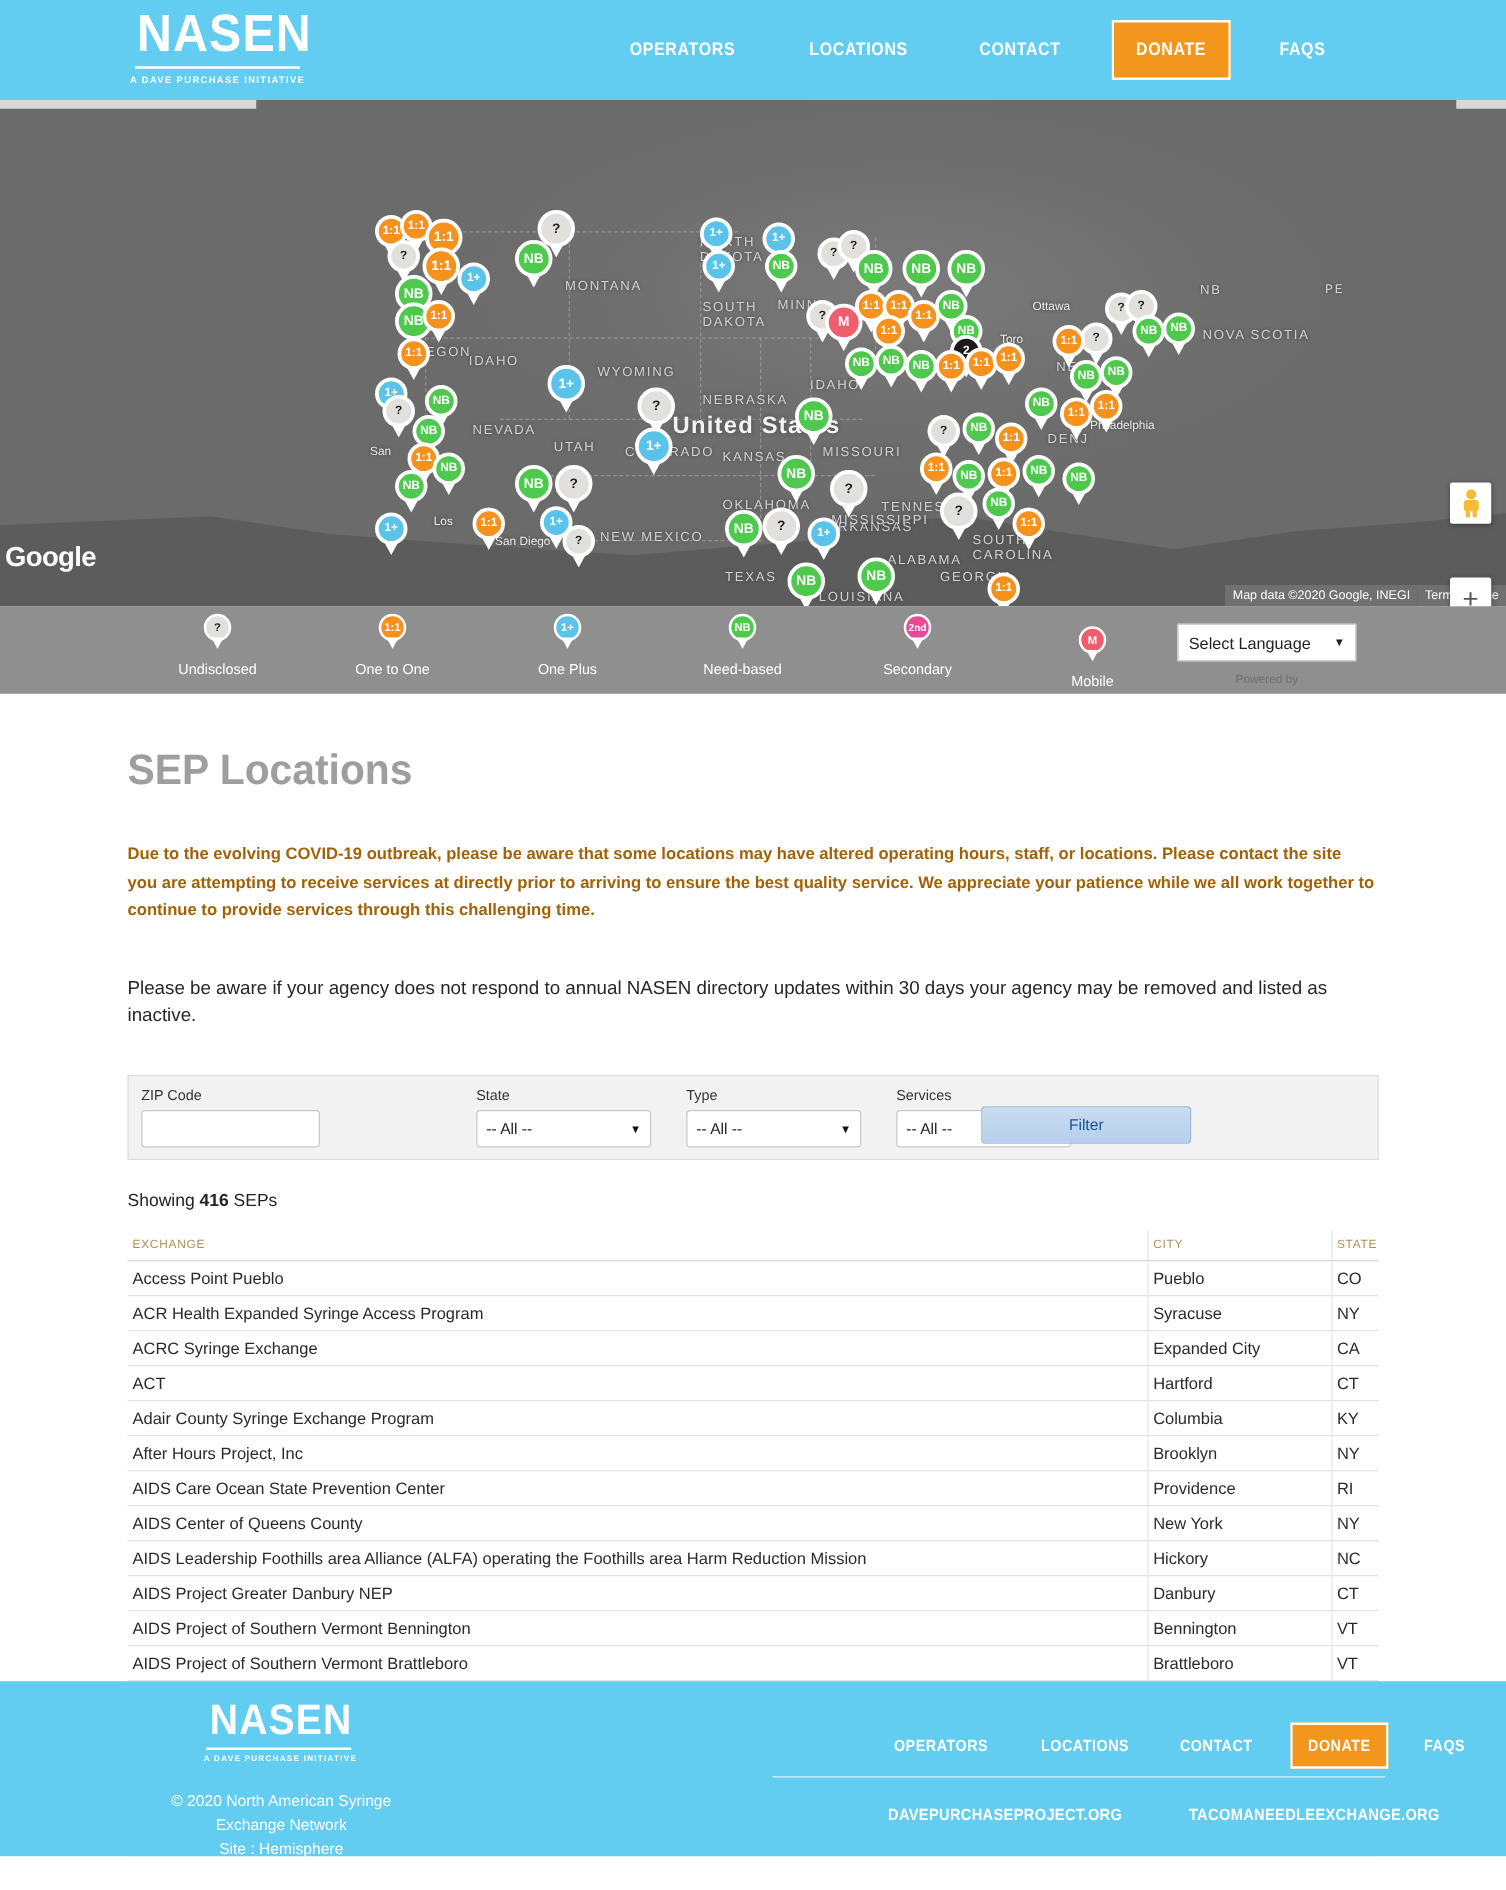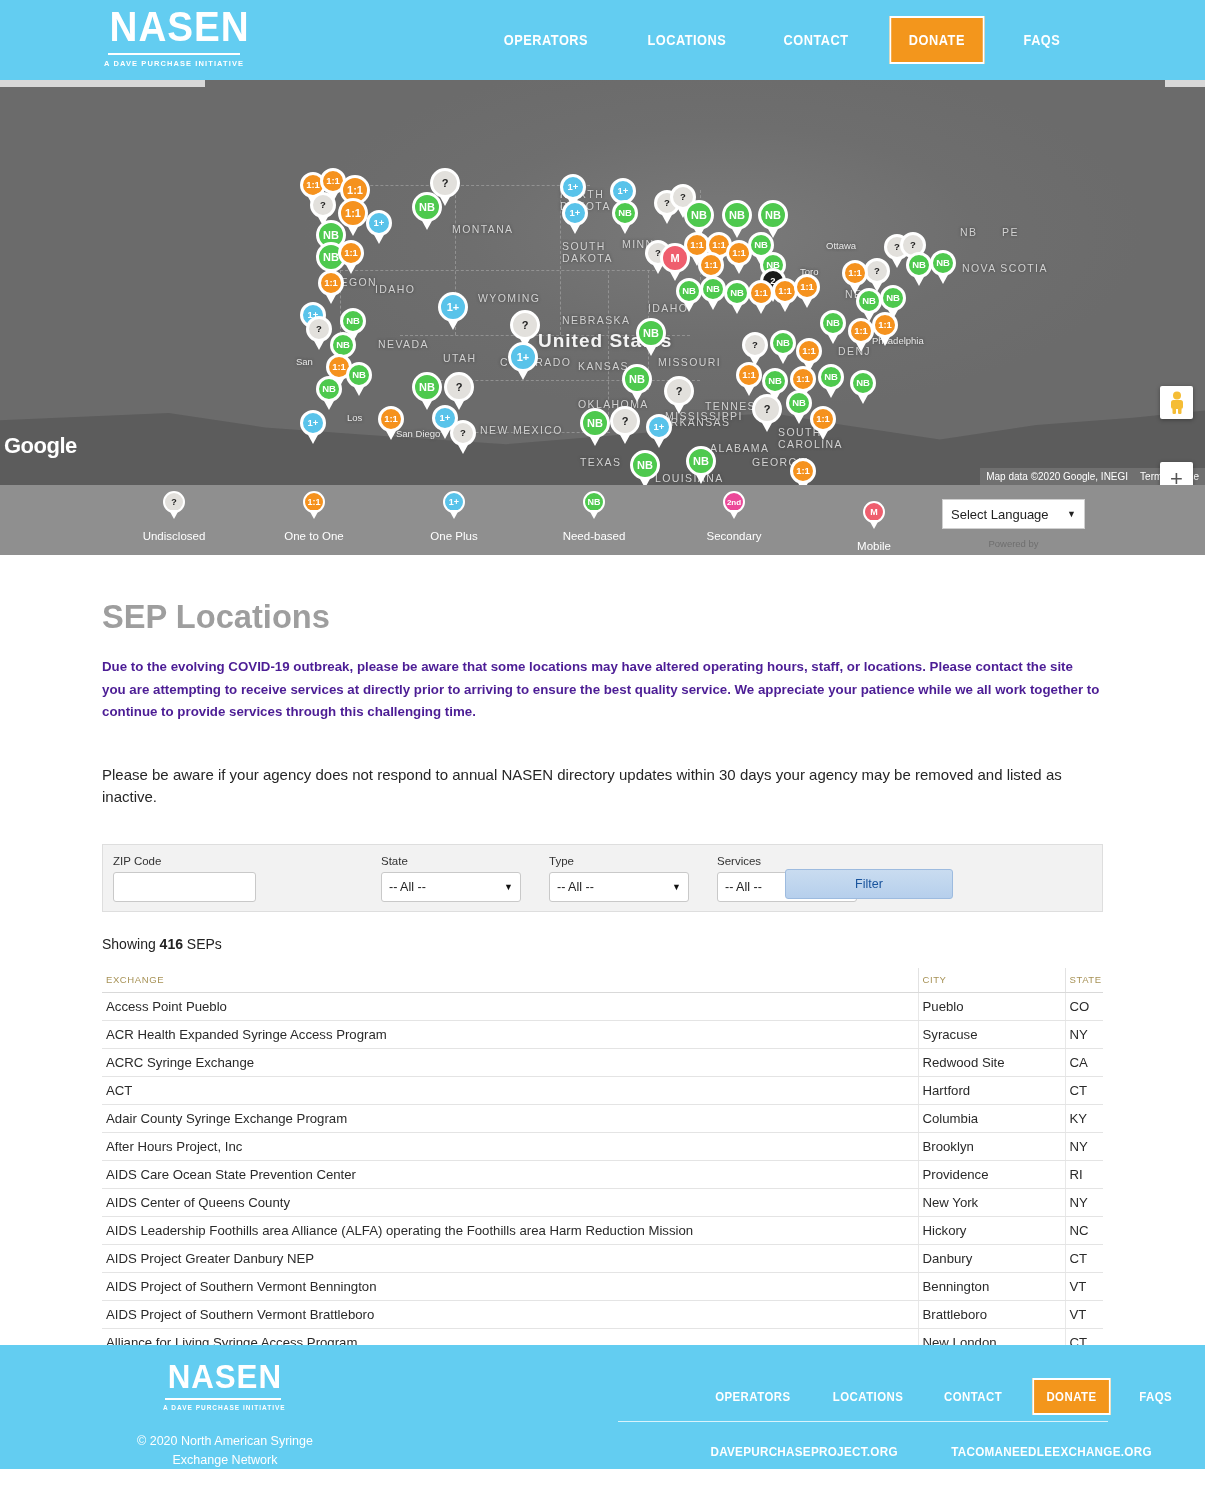--- a/index.html
+++ b/index.html
@@ -282,24 +282,24 @@
     font-family: "Liberation Sans Narrow", "Liberation Sans", sans-serif;
     font-size: 34px;
     font-weight: bold;
     color: #9e9e9e;
     padding-top: 42px;
     letter-spacing: 0px;
     transform: scaleX(0.96);
     transform-origin: left;
   }
   .notice {
-    margin-top: 20px;
+    margin-top: 36px;
     font-size: 13.3px;
     font-weight: bold;
-    color: #4c1d95;
+    color: #a16207;
     line-height: 22.5px;
     max-width: 998px;
   }
   .subnotice {
     margin-top: 40px;
     font-size: 15px;
     color: #262626;
     line-height: 22px;
   }
 
@@ -530,21 +530,21 @@
   <div class="state-label" style="left:655px; top:392px;">LOUISIANA</div>
   <div class="state-label" style="left:665px; top:330px;">MISSISSIPPI</div>
   <div class="state-label" style="left:710px; top:362px;">ALABAMA</div>
   <div class="state-label" style="left:705px; top:320px;">TENNESSEE</div>
   <div class="state-label" style="left:752px; top:376px;">GEORGIA</div>
   <div class="state-label" style="left:778px; top:346px;">SOUTH<br>CAROLINA</div>
   <div class="state-label" style="left:322px; top:196px;">OREGON</div>
 
   <div class="state-label" style="left:962px; top:182px;">NOVA SCOTIA</div>
   <div class="state-label" style="left:960px; top:146px;">NB</div>
-  <div class="state-label" style="left:1002px; top:146px;">PE</div>
+  <div class="state-label" style="left:1060px; top:146px;font-family:Liberation Mono, monospace;">PE</div>
   <div class="state-label" style="left:838px; top:265px;">DENJ</div>
   <div class="state-label" style="left:845px; top:208px;">NE</div>
 
   <div class="country-label" style="left:538px; top:250px;">United States</div>
 
   <div class="city-label" style="left:826px; top:160px;">Ottawa</div>
   <div class="city-label" style="left:800px; top:186px;">Toro</div>
 
   <div class="city-label" style="left:396px; top:348px;">San Diego</div>
   <div class="city-label" style="left:347px; top:332px;">Los</div>
@@ -759,21 +759,21 @@
           <td>Pueblo</td>
           <td>CO</td>
         </tr>
         <tr>
           <td>ACR Health Expanded Syringe Access Program</td>
           <td>Syracuse</td>
           <td>NY</td>
         </tr>
         <tr>
           <td>ACRC Syringe Exchange</td>
-          <td>Redwood Site</td>
+          <td>Expanded City</td>
           <td>CA</td>
         </tr>
         <tr>
           <td>ACT</td>
           <td>Hartford</td>
           <td>CT</td>
         </tr>
         <tr>
           <td>Adair County Syringe Exchange Program</td>
           <td>Columbia</td>

